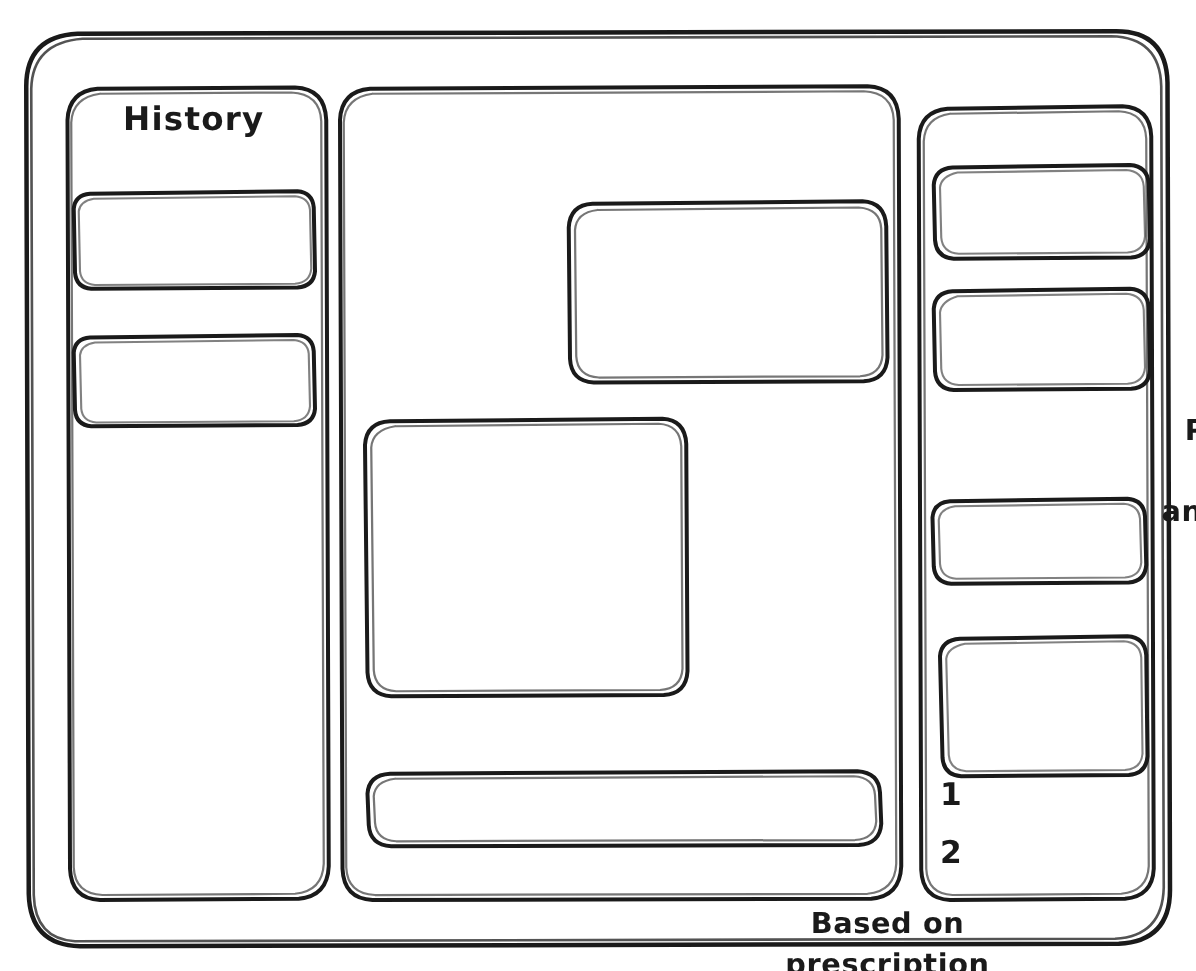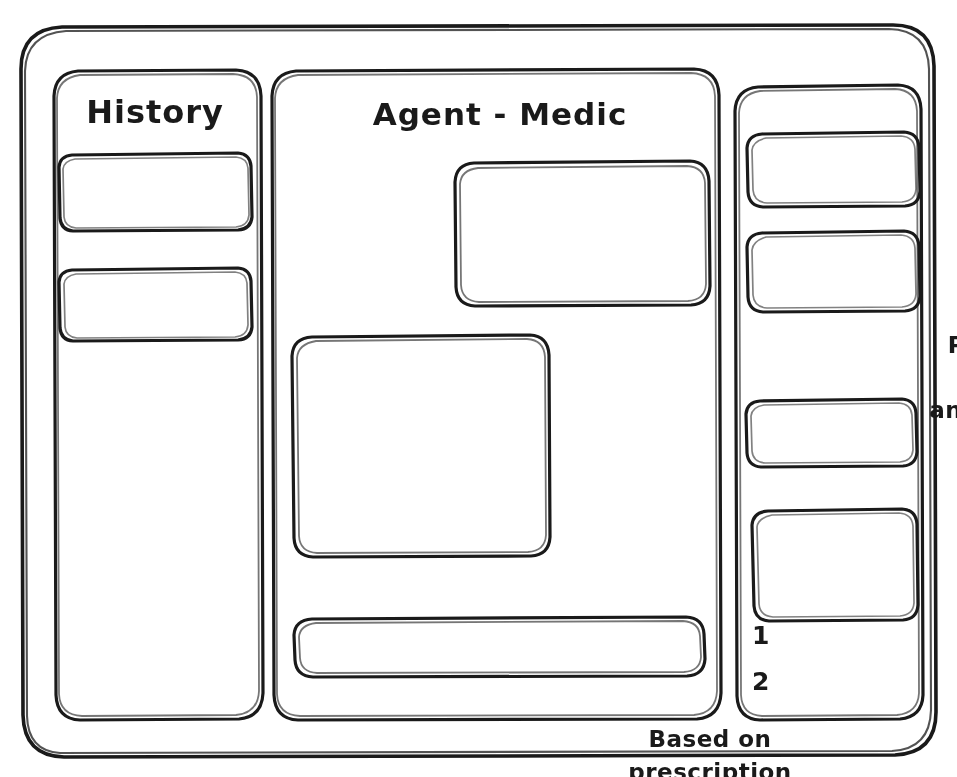--- a/index.html
+++ b/index.html
@@ -35,21 +35,21 @@
     color: #1a1a1a;
     font-family: "DejaVu Sans", sans-serif;
     font-weight: 700;
     letter-spacing: 0.5px;
     text-align: center;
     line-height: 1.28;
     white-space: pre-line;
     user-select: none;
   }
 
-  #history-title   { left: 60px;  top: 92px;  width: 190px; font-size: 32px; letter-spacing: 1px; }
+  #history-title   { left: 60px;  top: 80px;  width: 190px; font-size: 26px; letter-spacing: 1px; }
   #agent-title     { left: 290px; top: 95px;  width: 420px; font-size: 31px; letter-spacing: 1px; }
 
   #user-msg        { left: 462px; top: 168px; width: 240px; font-size: 23px; line-height: 1.42; }
   #assistant-msg   { left: 300px; top: 344px; width: 236px; font-size: 23px; line-height: 1.42; }
 
   #doc-item-1      { left: 752px; top: 620px; width: 40px;  font-size: 25px; text-align: left; }
   #doc-item-2      { left: 752px; top: 666px; width: 40px;  font-size: 25px; text-align: left; }
 </style>
 </head>
 <body>
@@ -125,21 +125,20 @@
   <div style="position:absolute;left:59px;top:153px;width:194px;height:79px;cursor:pointer;">
     <span></span>
   </div>
 
   <div style="position:absolute;left:59px;top:268px;width:194px;height:74px;cursor:pointer;">
     <span></span>
   </div>
 
   <div style="position:absolute;left:272px;top:69px;width:450px;height:652px;"></div>
 
-  <div class="lbl" id="agent-title">Agent - Medic</div>
 
   <div style="position:absolute;left:455px;top:161px;width:256px;height:146px;">
     <div class="lbl" id="user-msg">Pls check the
 prescription
 and recommend</div>
   </div>
 
   <div style="position:absolute;left:292px;top:335px;width:259px;height:223px;margin-top:44px;">
     <div class="lbl" id="assistant-msg">Based on
 prescription

